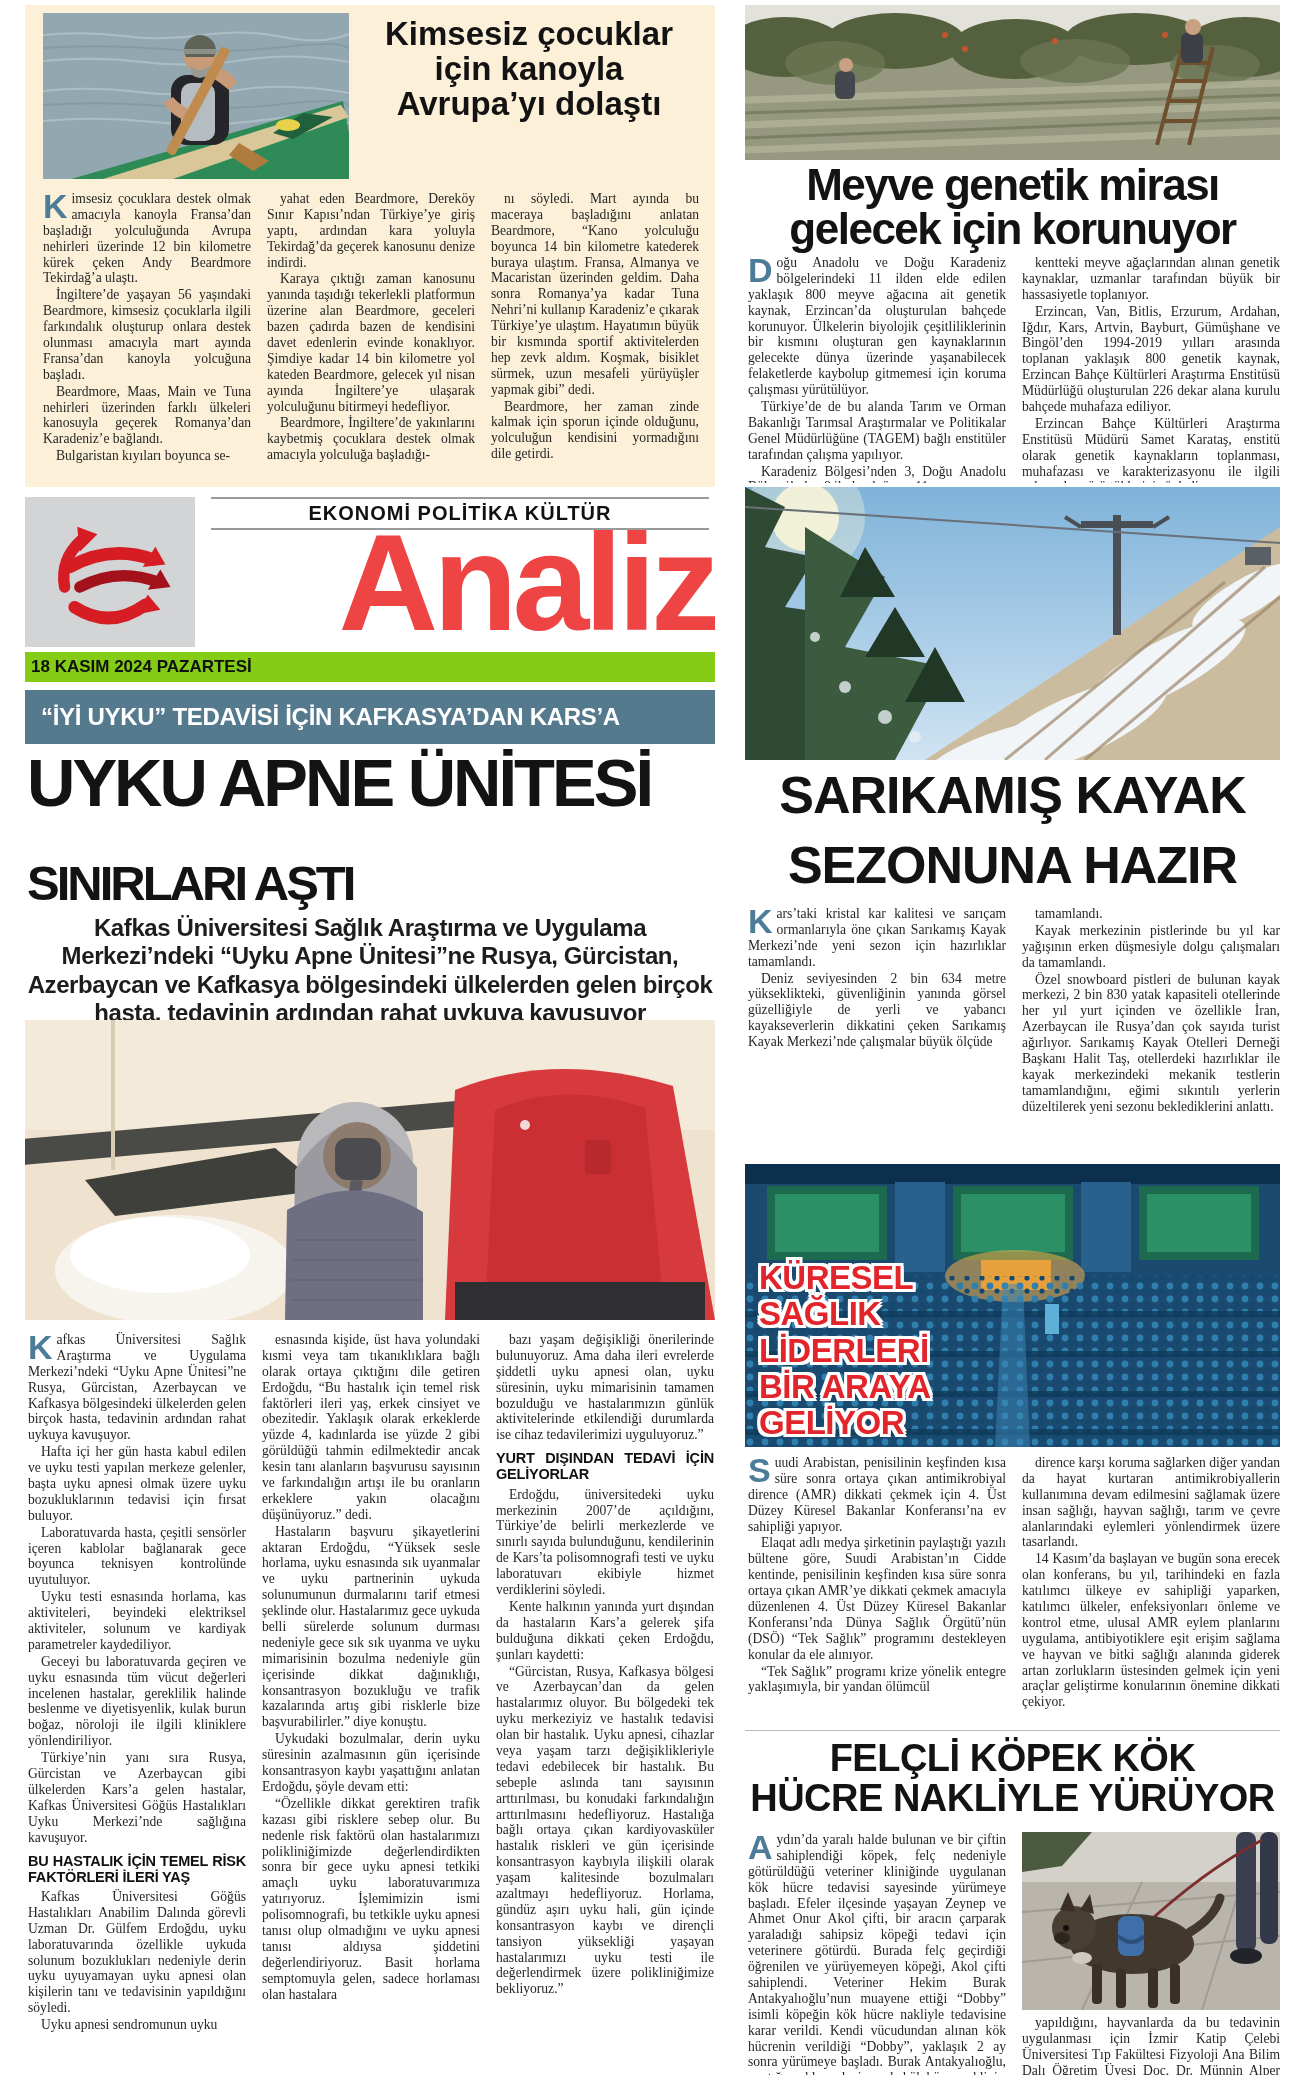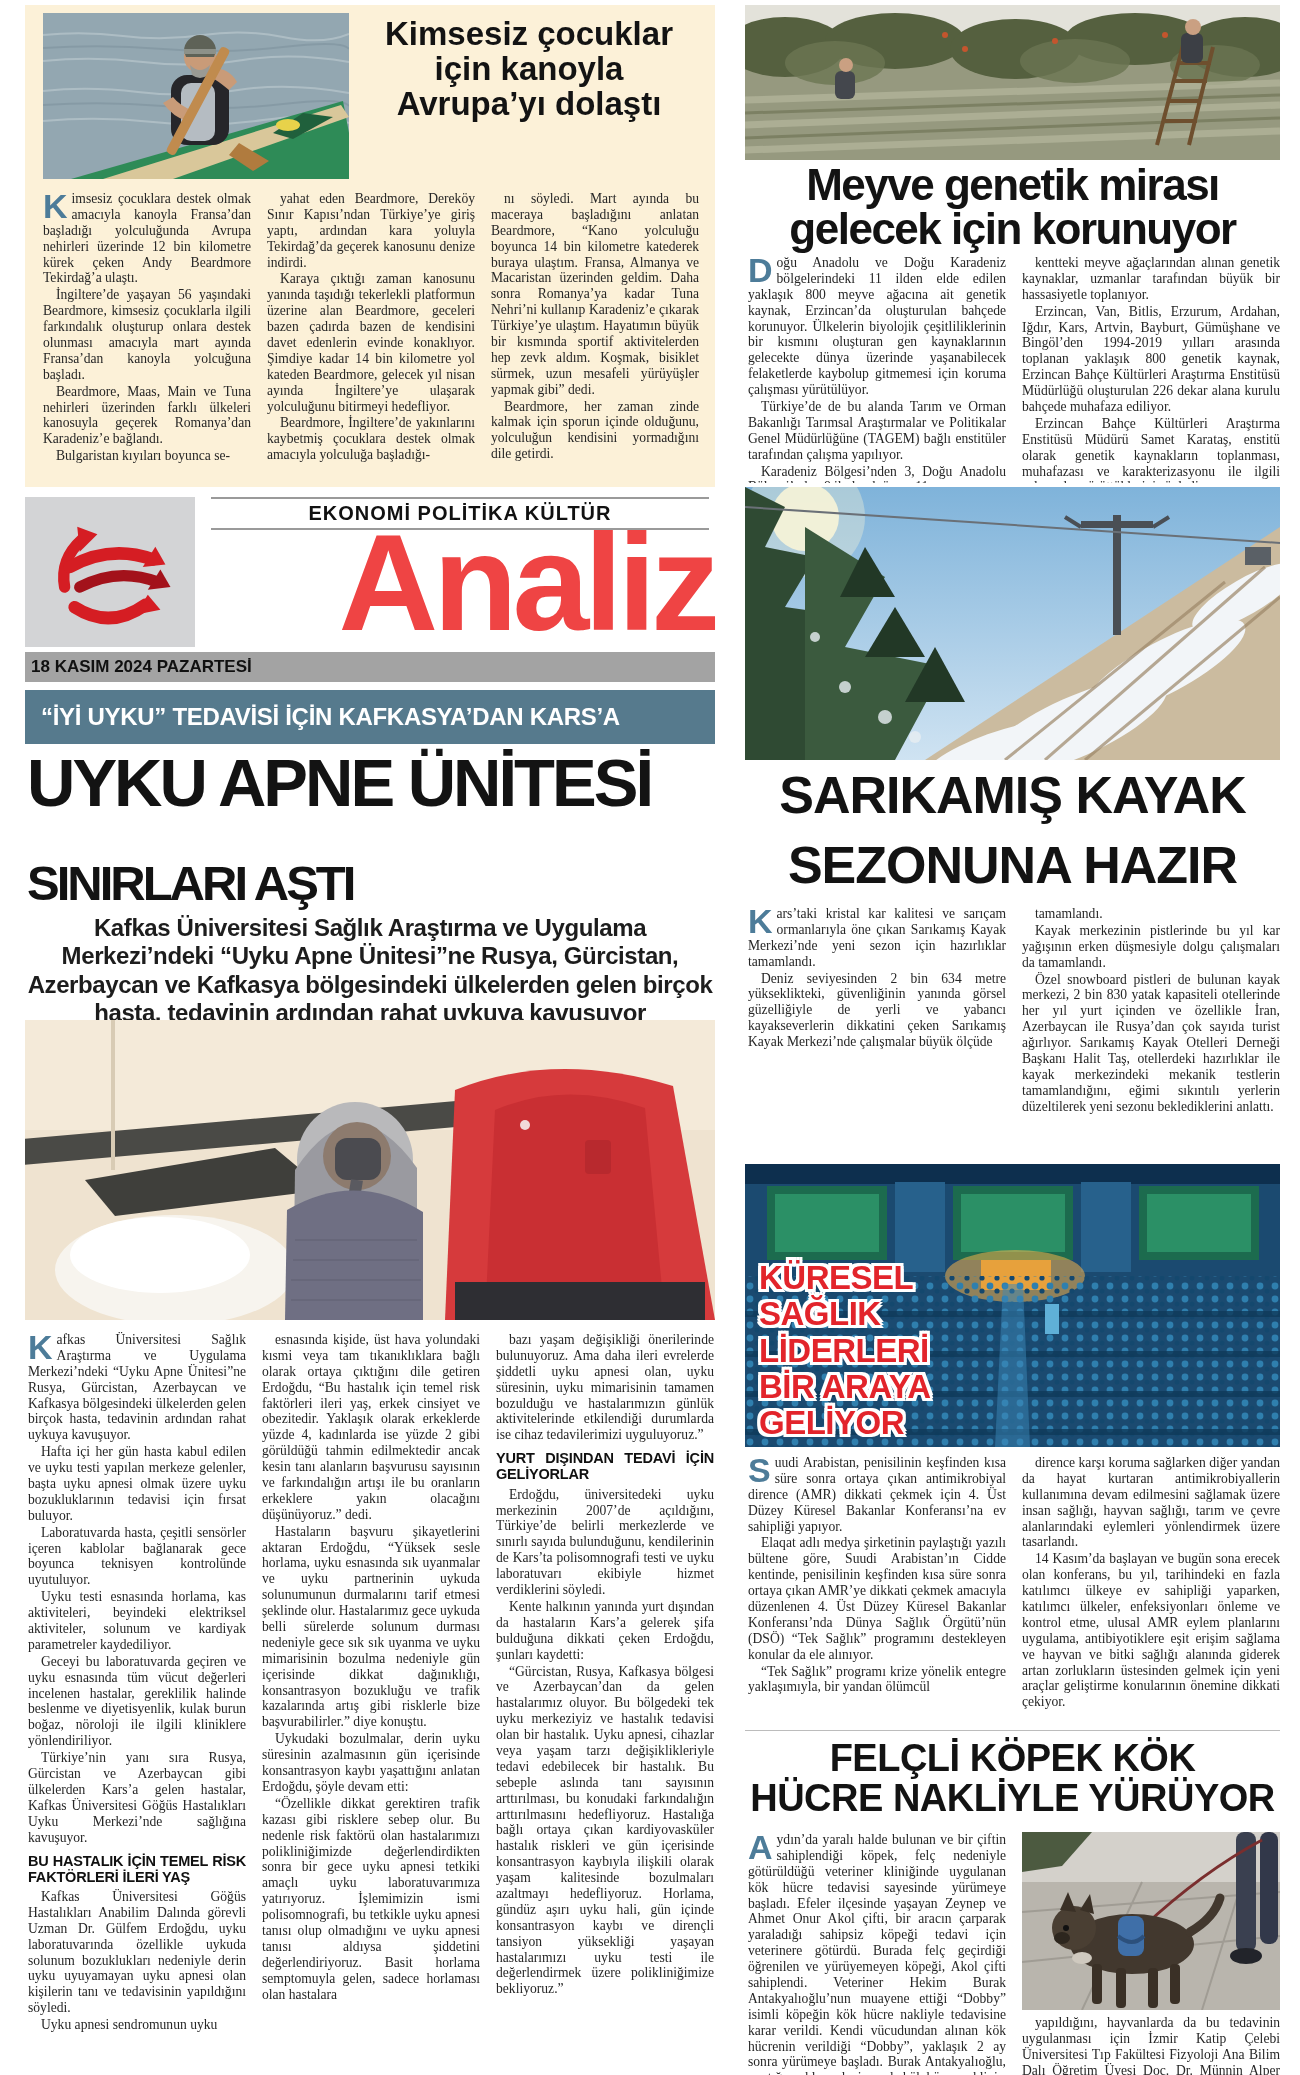--- a/index.html
+++ b/index.html
@@ -97,21 +97,21 @@
       </svg>
     </div>
     <div style="flex:1;margin-left:10px;position:relative;">
       <div class="sans" style="margin:0 6px;border-top:2px solid #9a9a9a;border-bottom:2px solid #9a9a9a;
                   text-align:center;font-weight:bold;font-size:20px;padding:3px 0;letter-spacing:1px;color:#111;">EKONOMİ POLİTİKA KÜLTÜR</div>
       <div class="sans" style="font-weight:bold;font-size:138px;line-height:0.82;letter-spacing:-5px;
                   color:#ef4444;margin-top:-4px;text-align:right;">Analiz</div>
     </div>
   </section>
 
-  <div class="abs sans" style="left:25px;top:652px;width:690px;height:30px;background:#a3a3a3;
+  <div class="abs sans" style="left:25px;top:652px;width:690px;height:30px;background:#84cc16;
               font-weight:bold;font-size:17px;line-height:30px;padding-left:6px;box-sizing:border-box;color:#101010;">18 KASIM 2024 PAZARTESİ</div>
 
   <div class="abs sans kicker-bar" style="left:25px;top:690px;width:690px;height:54px;
               font-weight:bold;font-size:24px;line-height:54px;padding-left:16px;box-sizing:border-box;letter-spacing:-0.3px;">“İYİ UYKU” TEDAVİSİ İÇİN KAFKASYA’DAN KARS’A GELİYORLAR</div>
 
   <div class="abs" style="left:27px;top:750px;width:690px;">
     <div class="display" style="font-size:67px;line-height:0.99;letter-spacing:-3px;white-space:nowrap;">UYKU APNE ÜNİTESİ</div>
     <div class="display" style="font-size:49px;line-height:0.99;letter-spacing:-3px;white-space:nowrap;margin-top:43px;">SINIRLARI AŞTI</div>
   </div>
 

